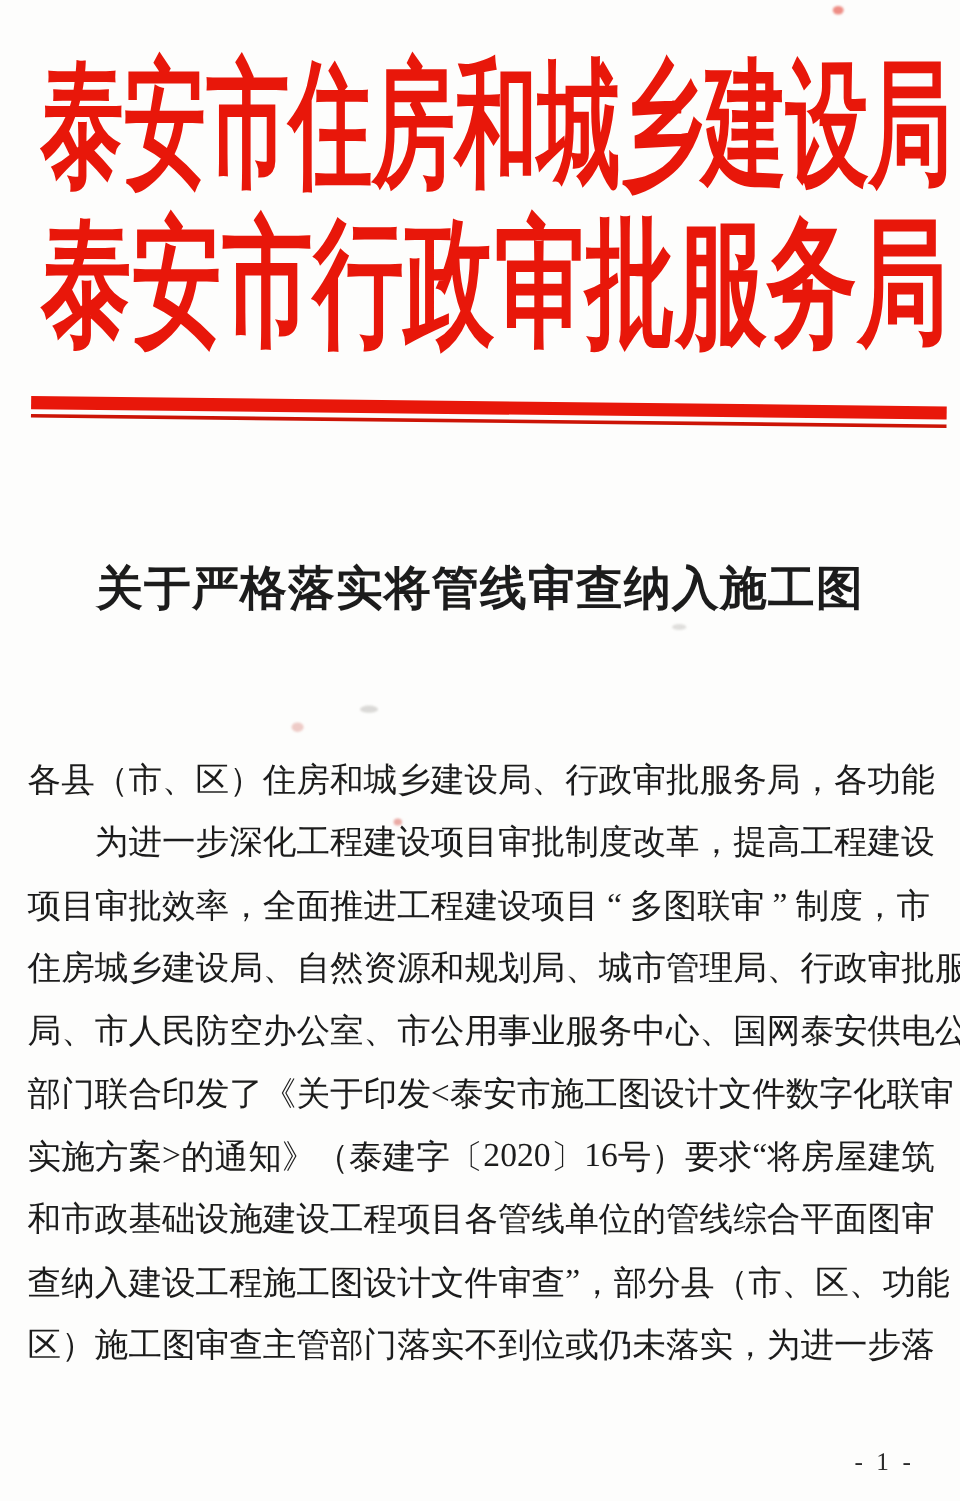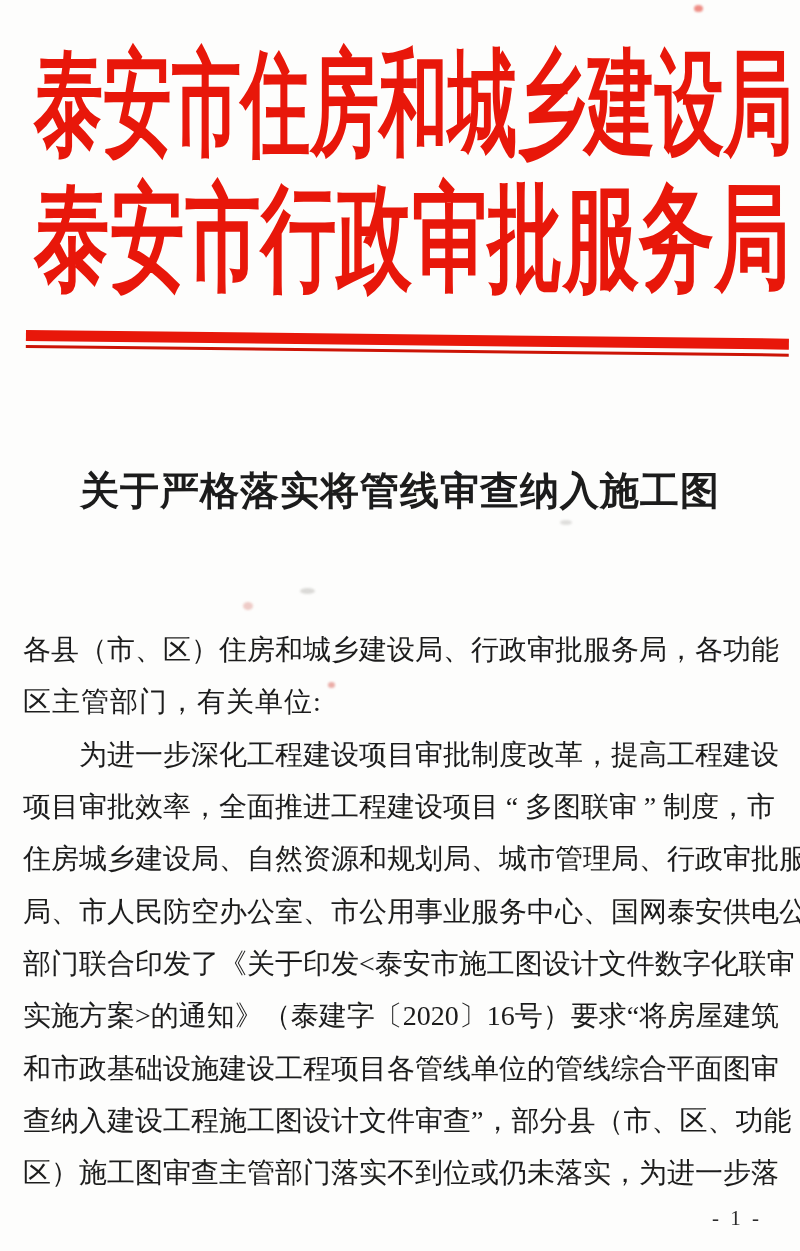--- a/index.html
+++ b/index.html
@@ -138,21 +138,20 @@
         <span class="ch">审</span>
         <span class="ch">批</span>
         <span class="ch">服</span>
         <span class="ch">务</span>
         <span class="ch">局</span>
         <span class="ch">，</span>
         <span class="ch">各</span>
         <span class="ch">功</span>
         <span class="ch">能</span>
       </div>
-    <div class="bline plain">区主管部门，有关单位:</div>
     <div class="bline indent">
         <span class="ch">为</span>
         <span class="ch">进</span>
         <span class="ch">一</span>
         <span class="ch">步</span>
         <span class="ch">深</span>
         <span class="ch">化</span>
         <span class="ch">工</span>
         <span class="ch">程</span>
         <span class="ch">建</span>

